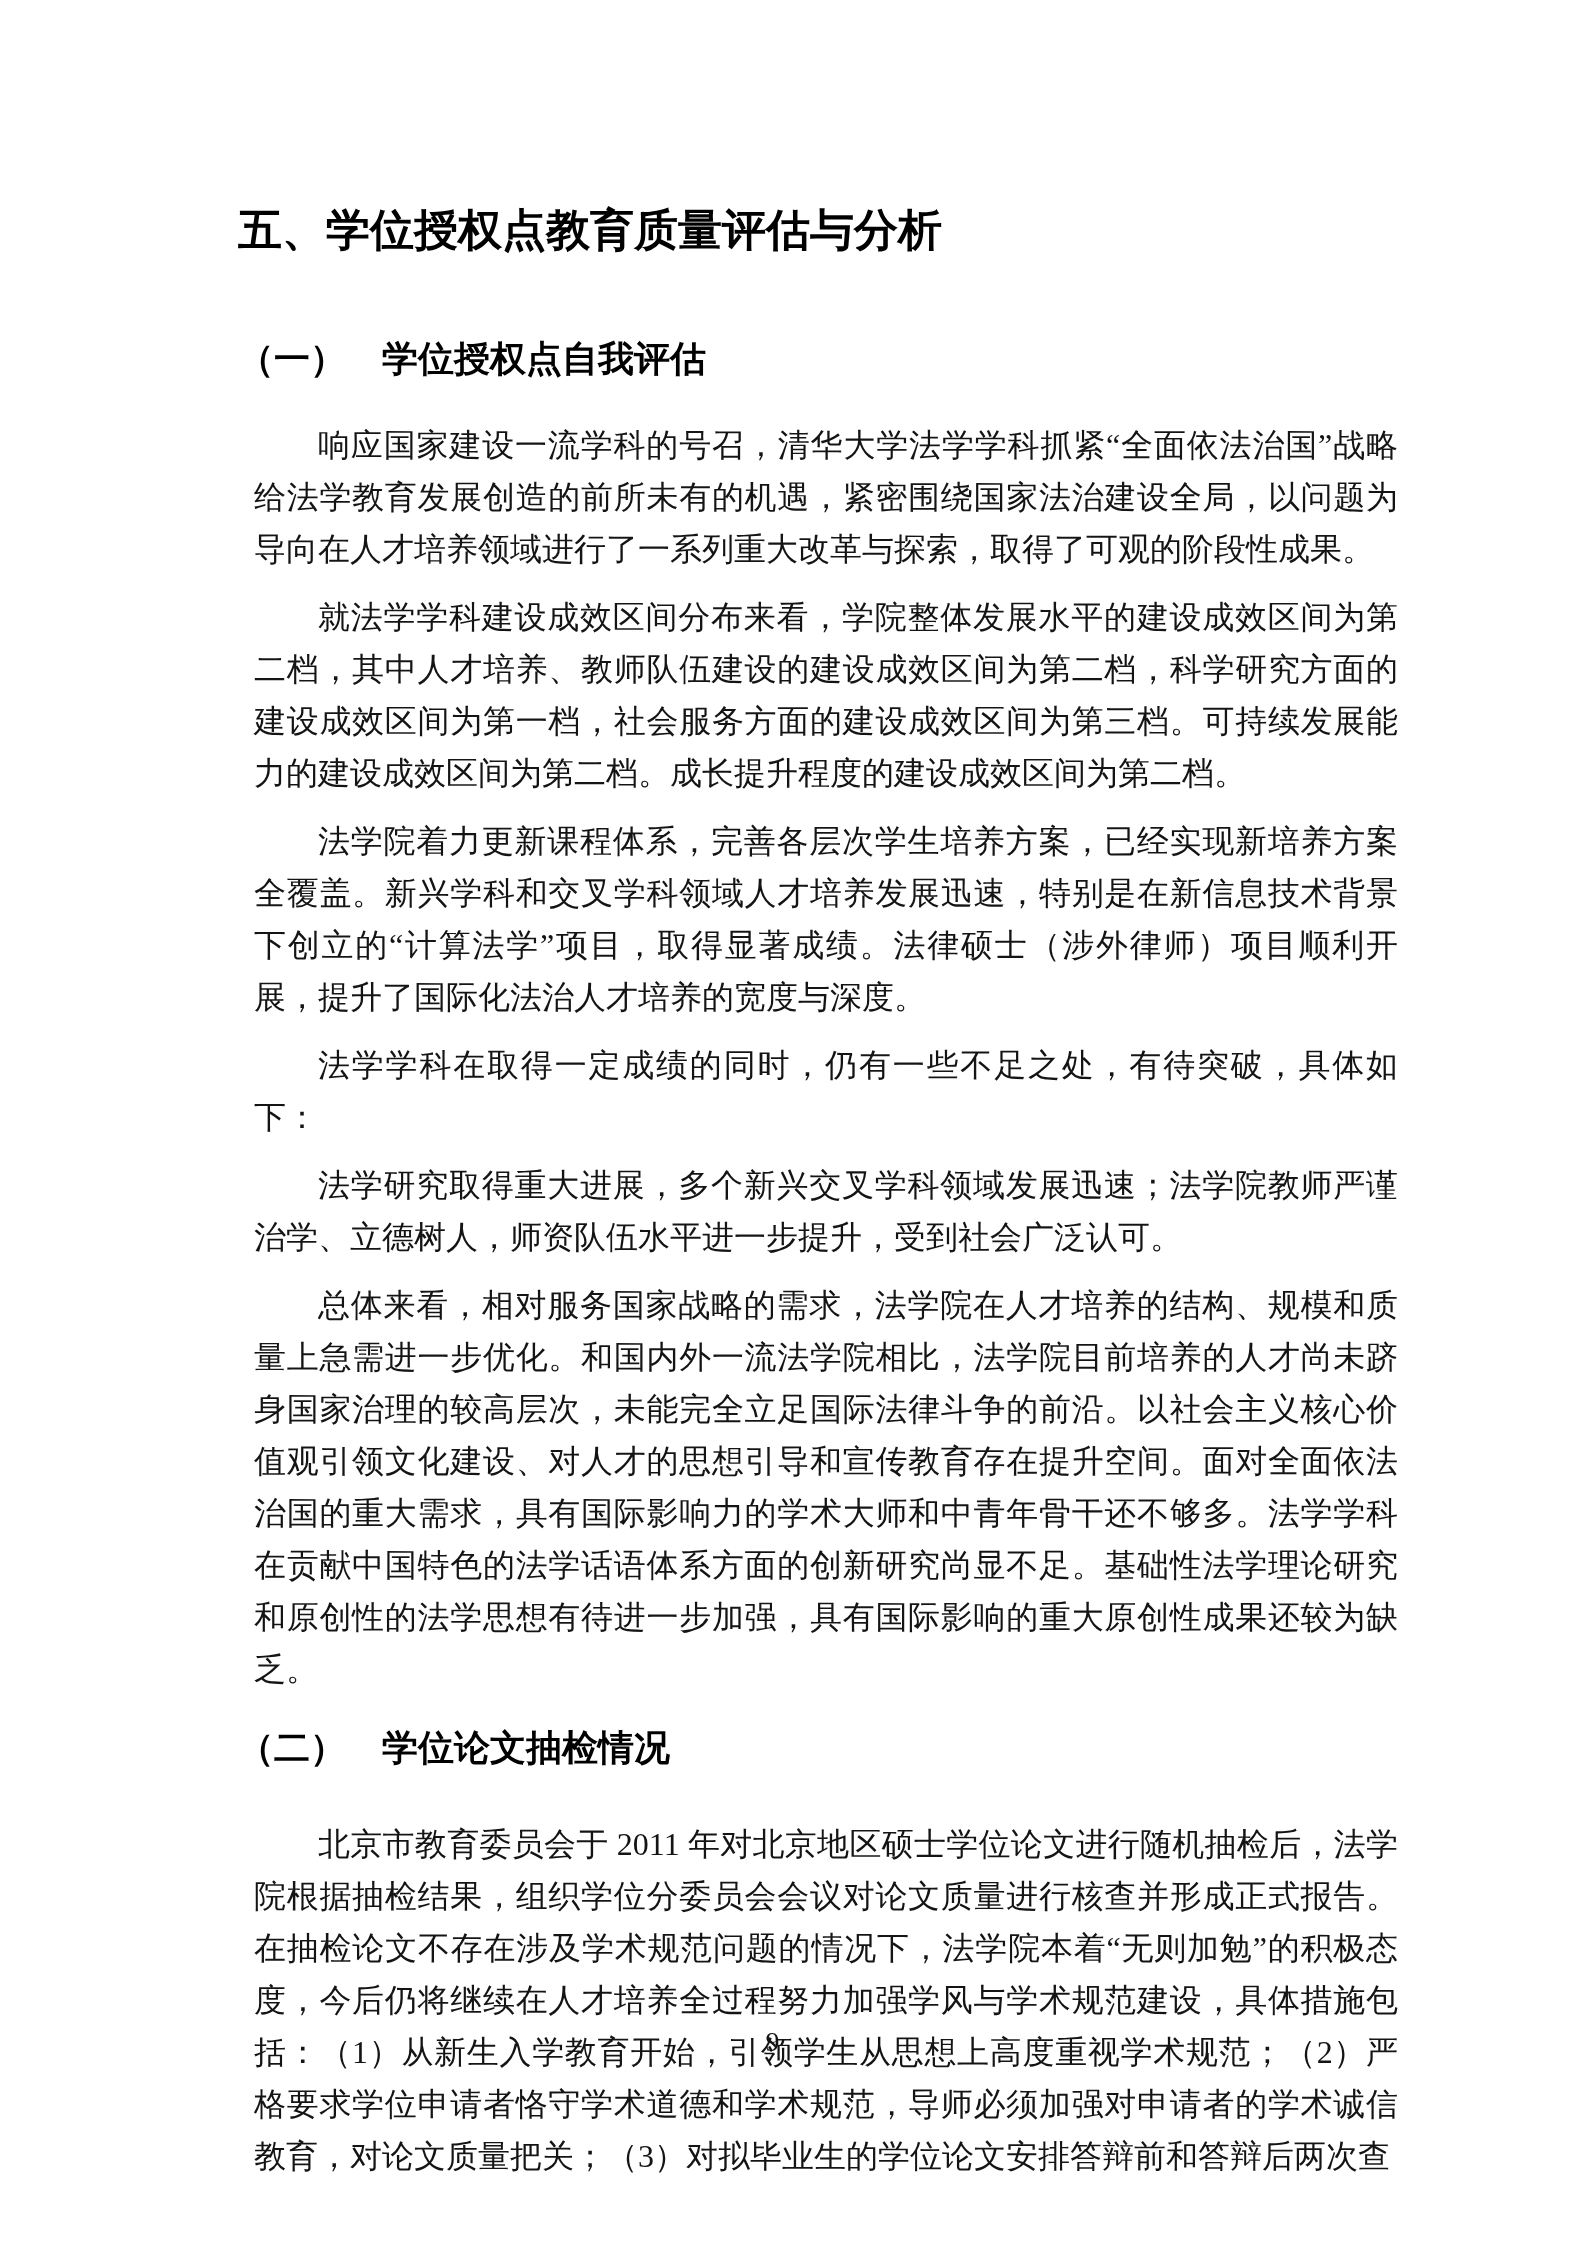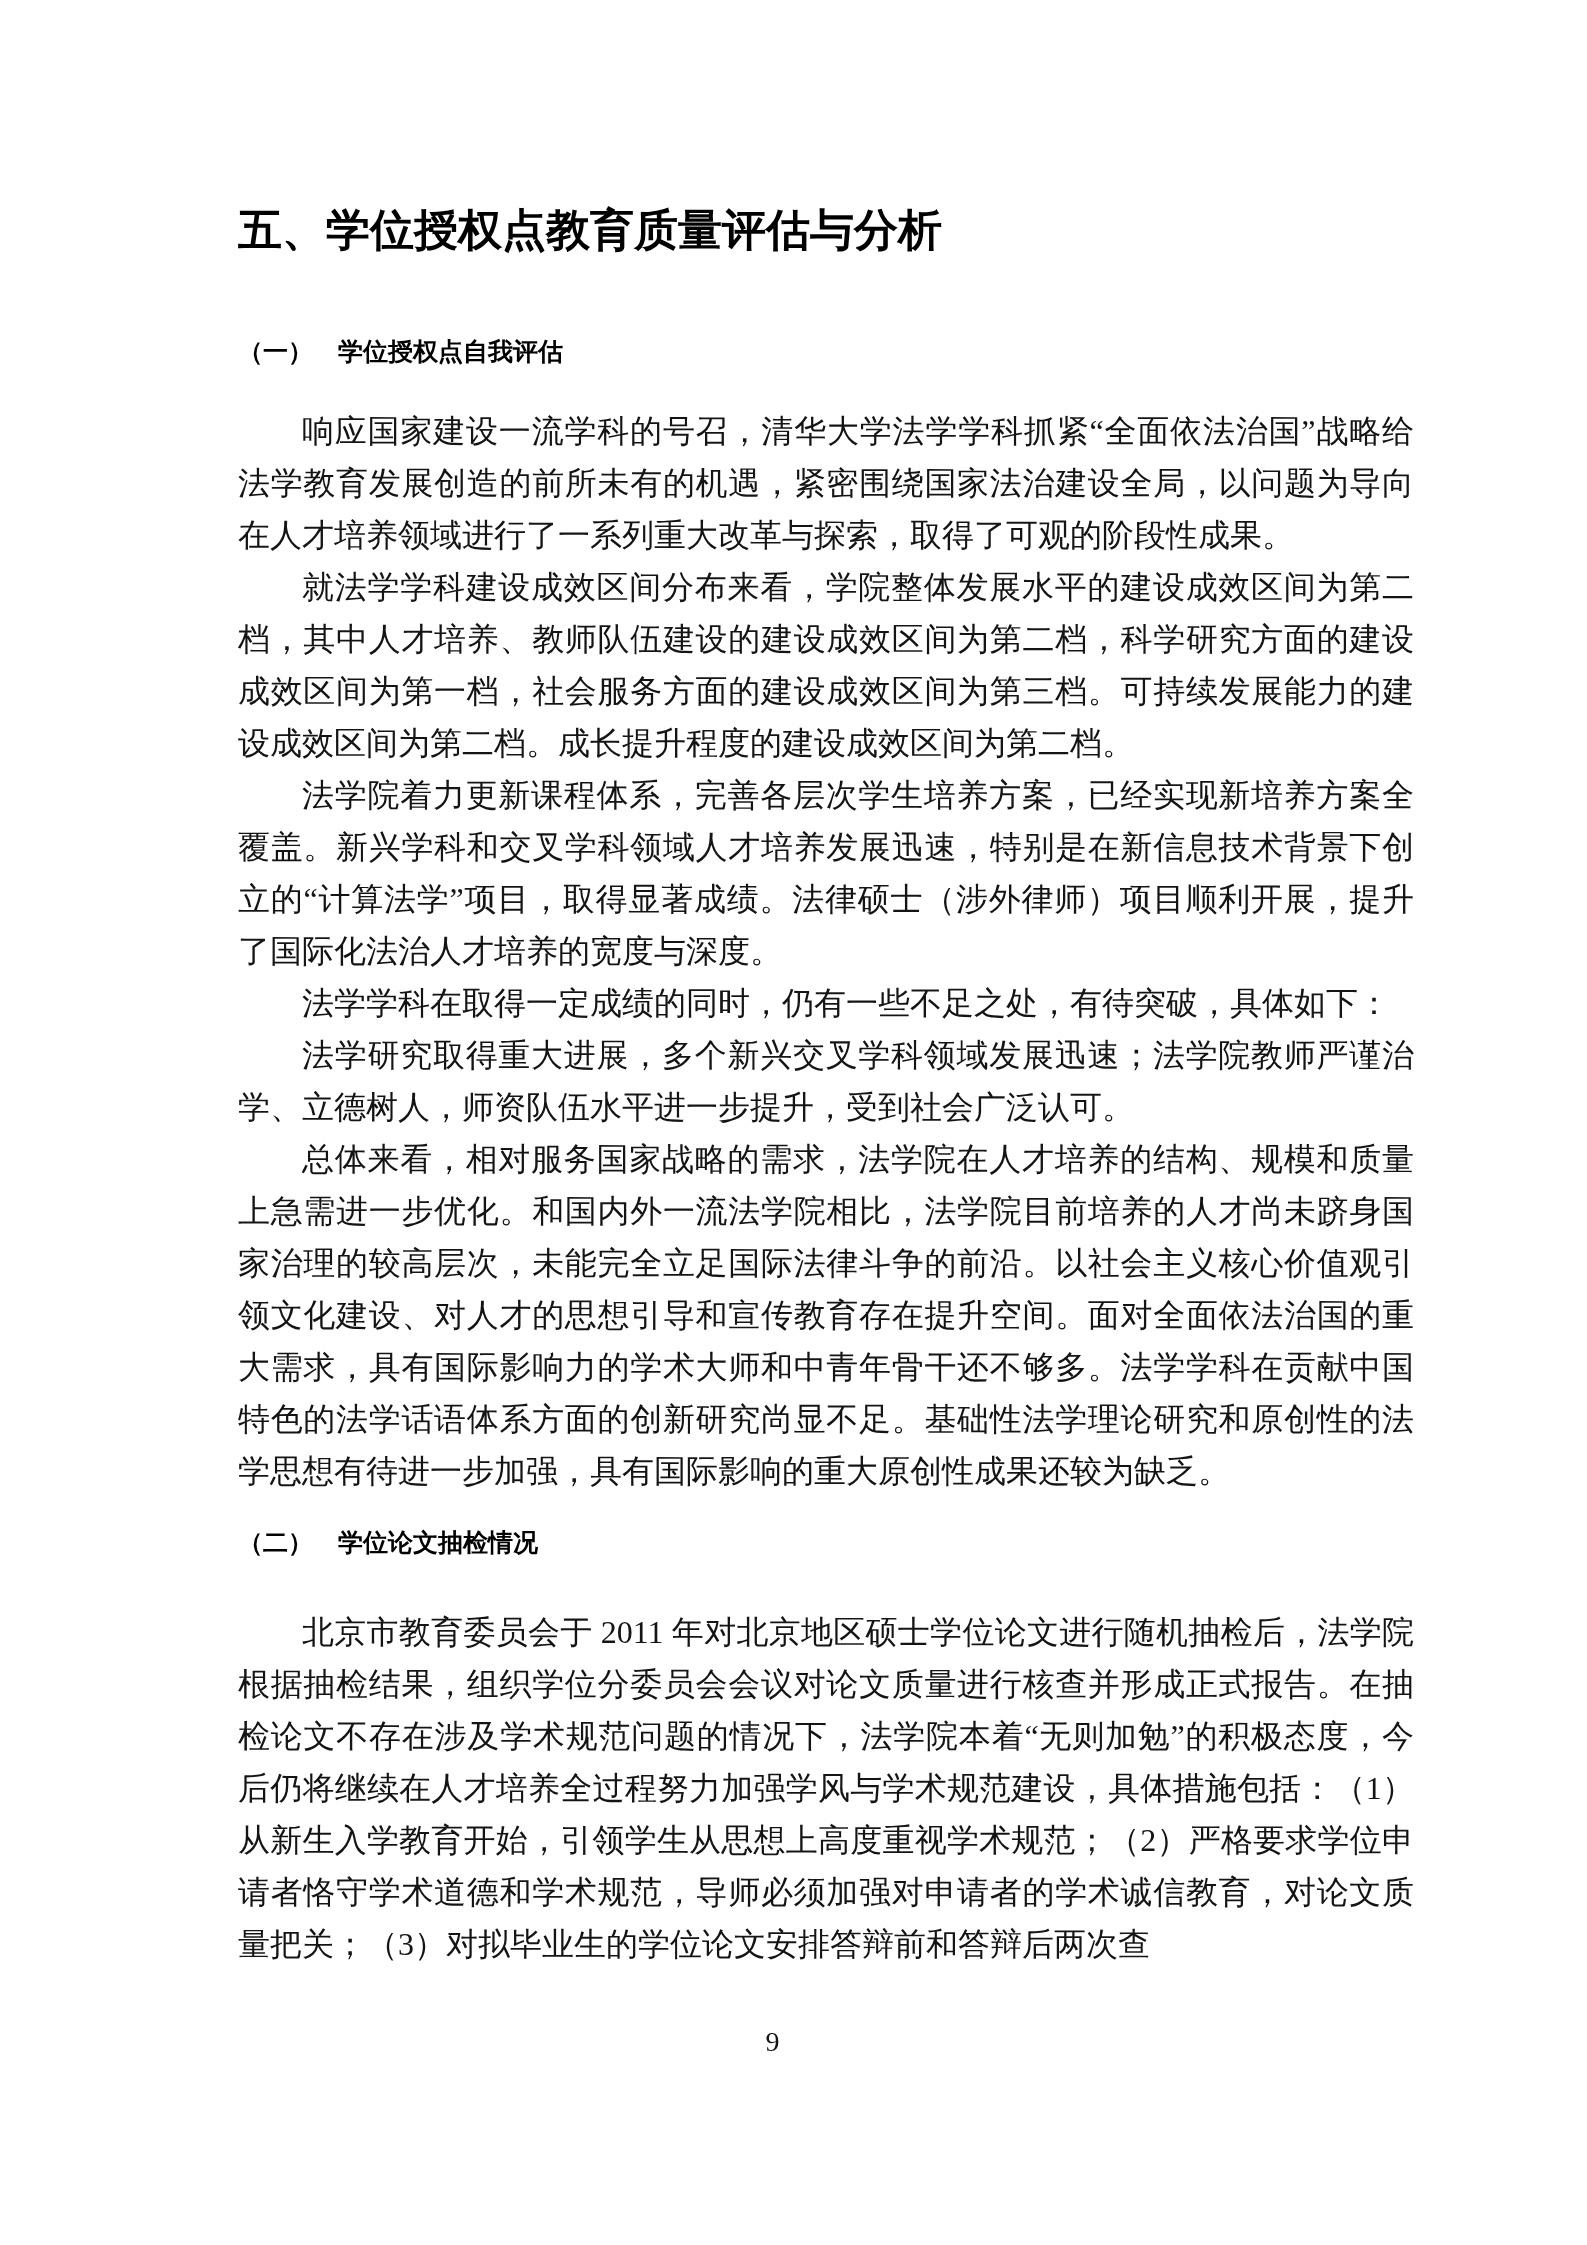--- a/index.html
+++ b/index.html
@@ -26,41 +26,41 @@
     font-family: "Liberation Sans", "DejaVu Sans", sans-serif;
     font-weight: 700;
     font-size: 44px;
     line-height: 1.15;
     margin: 205px 0 0 0;
     color: #000000;
   }
   .section-heading {
     font-family: "Liberation Sans", "DejaVu Sans", sans-serif;
     font-weight: 700;
-    font-size: 25px;
+    font-size: 36px;
     line-height: 1.25;
     margin: 0;
     color: #000000;
   }
   .section-heading.first {
     margin-top: 80px;
   }
   .section-heading.second {
     margin-top: 30px;
   }
   .paras {
     margin-top: 38px;
   }
   .paras.second {
     margin-top: 48px;
   }
   .paras p {
     font-size: 32px;
     line-height: 52px;
-    margin: 0;
+    margin: 16px;
     text-align: justify;
     text-indent: 2em;
     color: #141414;
   }
   .page-number {
     position: absolute;
     left: 0;
     top: 2026px;
     width: 100%;
     text-align: center;

